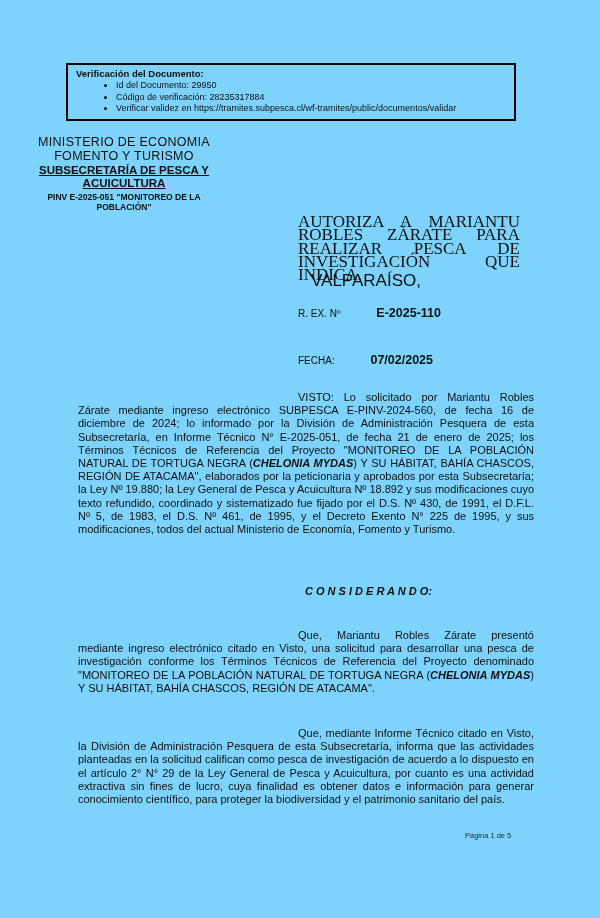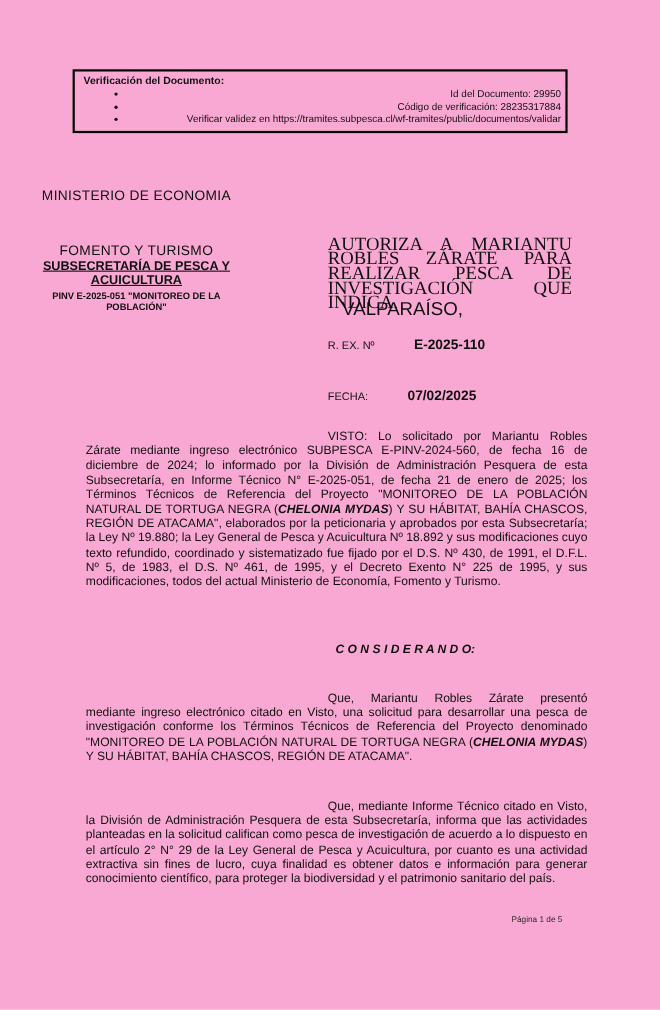--- a/index.html
+++ b/index.html
@@ -4,21 +4,21 @@
 <style>
   html, body {
     margin: 0;
     padding: 0;
     background: #ffffff;
   }
   .page {
     position: relative;
     width: 600px;
     height: 918px;
-    background: #f9a8d4;
+    background: #7dd3fc;
     font-family: "Liberation Sans", sans-serif;
     color: #101010;
     overflow: hidden;
   }
   
   .verif-box {
     position: absolute;
     left: 66px;
     top: 63px;
     width: 450px;
@@ -29,40 +29,38 @@
   }
   .verif-title {
     font-size: 9.5px;
     font-weight: bold;
     line-height: 11px;
   }
   .verif-list {
     margin: 1px 0 0 0;
     padding: 0 0 0 40px;
     list-style-type: disc;
-    text-align: right;
   }
   .verif-list li {
     font-size: 9px;
     line-height: 11.5px;
     white-space: nowrap;
   }
   
   .org-header {
     position: absolute;
     left: 28px;
     top: 135px;
     width: 192px;
     text-align: center;
   }
   .org-line {
     font-size: 12.5px;
     line-height: 14px;
     letter-spacing: 0.3px;
-    margin-top: 36px;
   }
   .org-sub {
     font-size: 11.5px;
     font-weight: bold;
     text-decoration: underline;
     line-height: 13px;
     margin-top: 1px;
     text-align: center;
   }
   .org-pinv {

